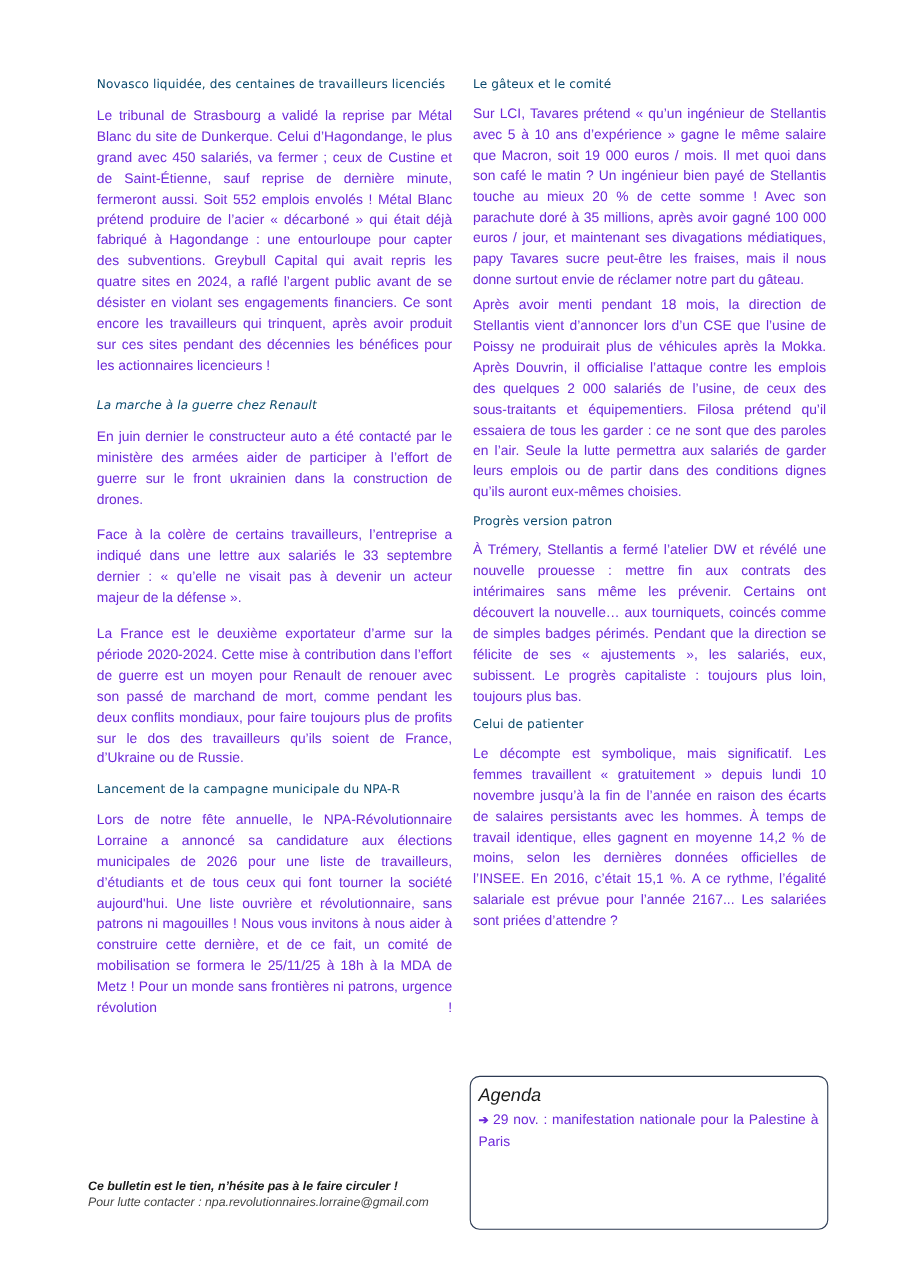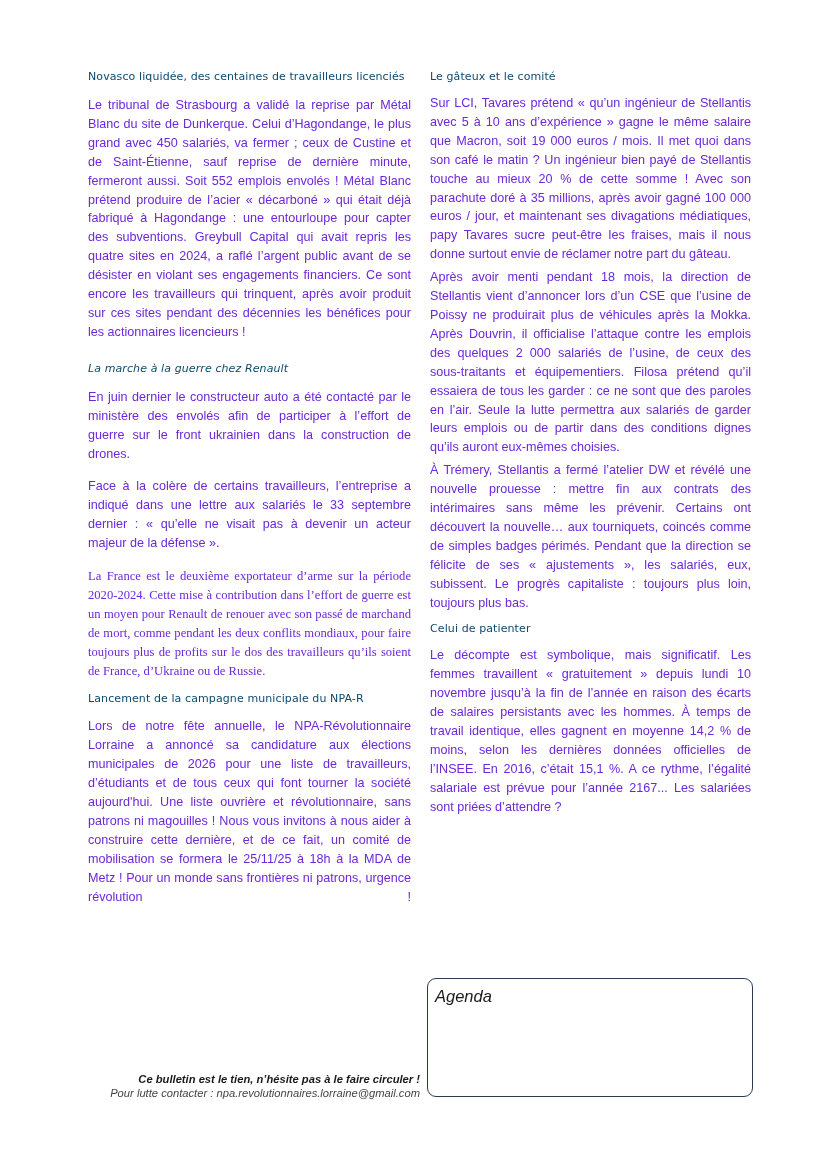--- a/index.html
+++ b/index.html
@@ -36,54 +36,54 @@
       font-size: 12.6px;
       line-height: 18.9px;
       text-align: justify;
       margin: 0 0 10px 0;
       color: #6d28d9;
     }
     .col-left .sec1 h2 { margin-bottom: 7px; }
     .col-left .sec1 p { margin-bottom: 14px; }
     .col-left .sec2 h2 { margin-bottom: 7px; font-style: italic; }
     .col-left .sec2 p { margin-bottom: 14px; }
-    .col-left .sec2 p.last { margin-bottom: 6px; font-family: Liberation Serif, serif; }
+    .col-left .sec2 p.last { margin-bottom: 6px; }
     .col-left .sec3 h2 { margin-bottom: 6px; }
     .col-left .sec3 p { margin-bottom: 0; text-align-last: justify; }
 
     .col-right section { margin-bottom: 4px; }
     .col-right h2 { margin-bottom: 5px; }
     .col-right p { margin-bottom: 0; }
 
     .footer {
       position: absolute;
       left: 80px;
       width: 340px;
       top: 1072px;
-      text-align: right;
+      text-align: left;
       font-family: "Liberation Sans", sans-serif;
       font-size: 11.2px;
       line-height: 14px;
     }
     .footer .f1 {
       font-weight: bold;
       font-style: italic;
       color: #1a1a1a;
     }
     .footer .f2 {
       font-style: italic;
       color: #444444;
     }
 
     .agenda {
       position: absolute;
       left: 427px;
       top: 978px;
       width: 326px;
-      height: 119px;
+      height: 140px;
       border: 1.5px solid #2c3a52;
       border-radius: 9px;
       box-sizing: border-box;
       padding: 6px 8px 6px 7px;
     }
     .agenda .title {
       font-family: "Liberation Sans", sans-serif;
       font-style: italic;
       font-size: 16.5px;
       line-height: 22px;
@@ -104,47 +104,51 @@
 </head>
 <body>
 
 <div class="col col-left">
   <section class="sec1">
     <h2>Novasco liquidée, des centaines de travailleurs licenciés</h2>
     <p>Le tribunal de Strasbourg a validé la reprise par Métal Blanc du site de Dunkerque. Celui d’Hagondange, le plus grand avec 450 salariés, va fermer ; ceux de Custine et de Saint-Étienne, sauf reprise de dernière minute, fermeront aussi. Soit 552 emplois envolés ! Métal Blanc prétend produire de l’acier « décarboné » qui était déjà fabriqué à Hagondange : une entourloupe pour capter des subventions. Greybull Capital qui avait repris les quatre sites en 2024, a raflé l’argent public avant de se désister en violant ses engagements financiers. Ce sont encore les travailleurs qui trinquent, après avoir produit sur ces sites pendant des décennies les bénéfices pour les actionnaires licencieurs !</p>
   </section>
   <section class="sec2">
     <h2>La marche à la guerre chez Renault</h2>
-    <p>En juin dernier le constructeur auto a été contacté par le ministère des envolés afin de participer à l’effort de guerre sur le front ukrainien dans la construction de drones.</p>
+    <p>En juin dernier le constructeur auto a été contacté par le ministère des armées aider de participer à l’effort de guerre sur le front ukrainien dans la construction de drones.</p>
     <p>Face à la colère de certains travailleurs, l’entreprise a indiqué dans une lettre aux salariés le 33 septembre dernier : « qu’elle ne visait pas à devenir un acteur majeur de la défense ».</p>
     <p class="last">La France est le deuxième exportateur d’arme sur la période 2020-2024. Cette mise à contribution dans l’effort de guerre est un moyen pour Renault de renouer avec son passé de marchand de mort, comme pendant les deux conflits mondiaux, pour faire toujours plus de profits sur le dos des travailleurs qu’ils soient de France, d’Ukraine ou de Russie.</p>
   </section>
   <section class="sec3">
     <h2>Lancement de la campagne municipale du NPA-R</h2>
     <p>Lors de notre fête annuelle, le NPA-Révolutionnaire Lorraine a annoncé sa candidature aux élections municipales de 2026 pour une liste de travailleurs, d’étudiants et de tous ceux qui font tourner la société aujourd'hui. Une liste ouvrière et révolutionnaire, sans patrons ni magouilles ! Nous vous invitons à nous aider à construire cette dernière, et de ce fait, un comité de mobilisation se formera le 25/11/25 à 18h à la MDA de Metz ! Pour un monde sans frontières ni patrons, urgence révolution !</p>
   </section>
 </div>
 
 <div class="col col-right">
   <section>
     <h2>Le gâteux et le comité</h2>
     <p>Sur LCI, Tavares prétend « qu’un ingénieur de Stellantis avec 5 à 10 ans d’expérience » gagne le même salaire que Macron, soit 19 000 euros / mois. Il met quoi dans son café le matin ? Un ingénieur bien payé de Stellantis touche au mieux 20 % de cette somme ! Avec son parachute doré à 35 millions, après avoir gagné 100 000 euros / jour, et maintenant ses divagations médiatiques, papy Tavares sucre peut-être les fraises, mais il nous donne surtout envie de réclamer notre part du gâteau.</p>
   </section>
   <section>
     <p>Après avoir menti pendant 18 mois, la direction de Stellantis vient d’annoncer lors d’un CSE que l’usine de Poissy ne produirait plus de véhicules après la Mokka. Après Douvrin, il officialise l’attaque contre les emplois des quelques 2 000 salariés de l’usine, de ceux des sous-traitants et équipementiers. Filosa prétend qu’il essaiera de tous les garder : ce ne sont que des paroles en l’air. Seule la lutte permettra aux salariés de garder leurs emplois ou de partir dans des conditions dignes qu’ils auront eux-mêmes choisies.</p>
   </section>
   <section>
+    <h2>Progrès version patron</h2>
     <p>À Trémery, Stellantis a fermé l’atelier DW et révélé une nouvelle prouesse : mettre fin aux contrats des intérimaires sans même les prévenir. Certains ont découvert la nouvelle… aux tourniquets, coincés comme de simples badges périmés. Pendant que la direction se félicite de ses « ajustements », les salariés, eux, subissent. Le progrès capitaliste : toujours plus loin, toujours plus bas.</p>
   </section>
   <section>
     <h2>Celui de patienter</h2>
     <p>Le décompte est symbolique, mais significatif. Les femmes travaillent « gratuitement » depuis lundi 10 novembre jusqu’à la fin de l’année en raison des écarts de salaires persistants avec les hommes. À temps de travail identique, elles gagnent en moyenne 14,2 % de moins, selon les dernières données officielles de l’INSEE. En 2016, c’était 15,1 %. A ce rythme, l’égalité salariale est prévue pour l’année 2167... Les salariées sont priées d’attendre ?</p>
   </section>
 </div>
 
 <div class="agenda" style="border-color: rgb(44, 58, 82);">
   <div class="title">Agenda</div>
+  <p>
+    <span class="arrow">➔</span><span>29 nov. : manifestation nationale pour la Palestine à Paris</span>
+  </p>
 </div>
 
 <div class="footer">
   <div class="f1">Ce bulletin est le tien, n’hésite pas à le faire circuler !</div>
   <div class="f2">Pour lutte contacter : npa.revolutionnaires.lorraine@gmail.com</div>
 </div>
 
 </body></html>

